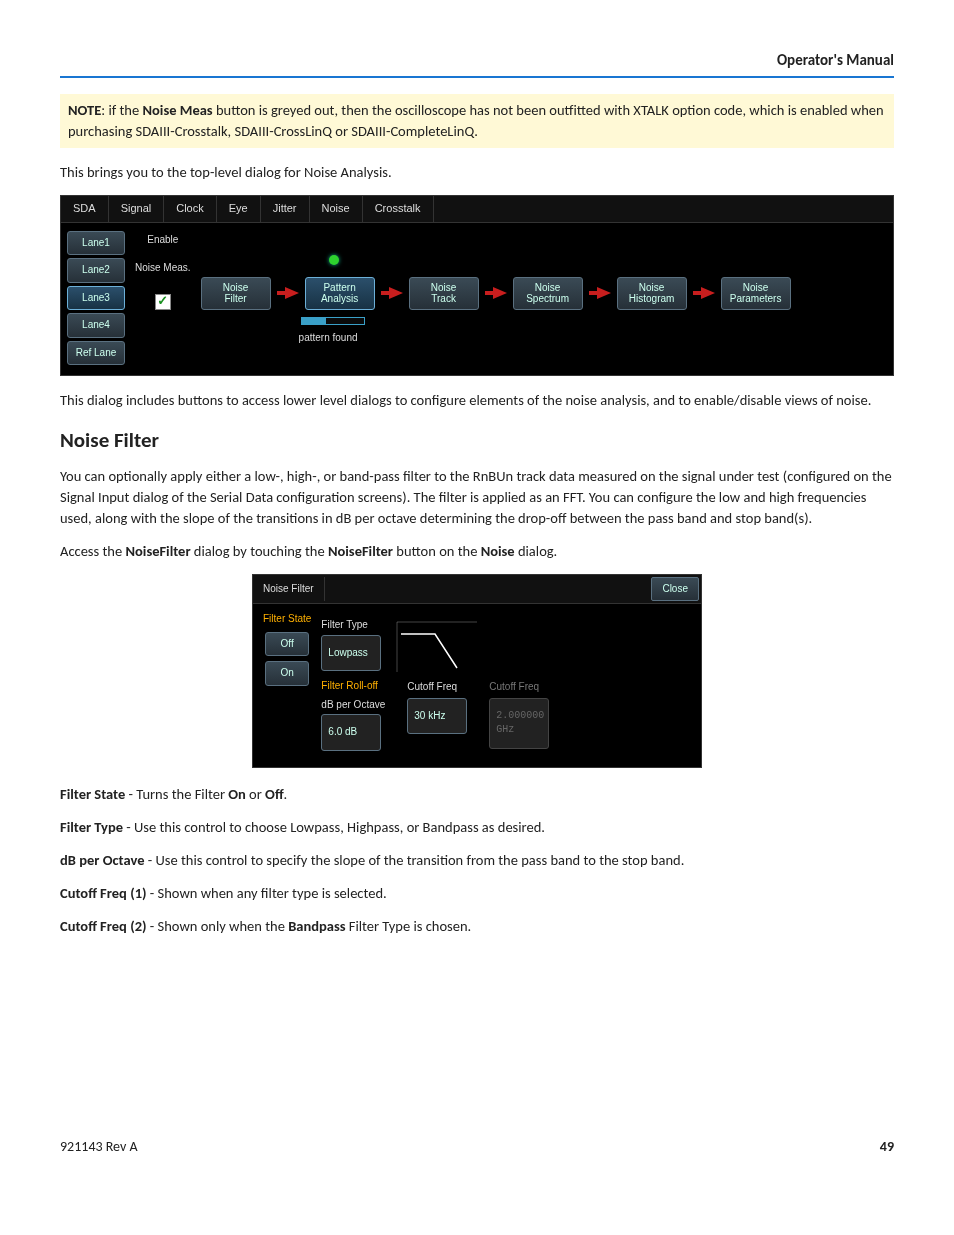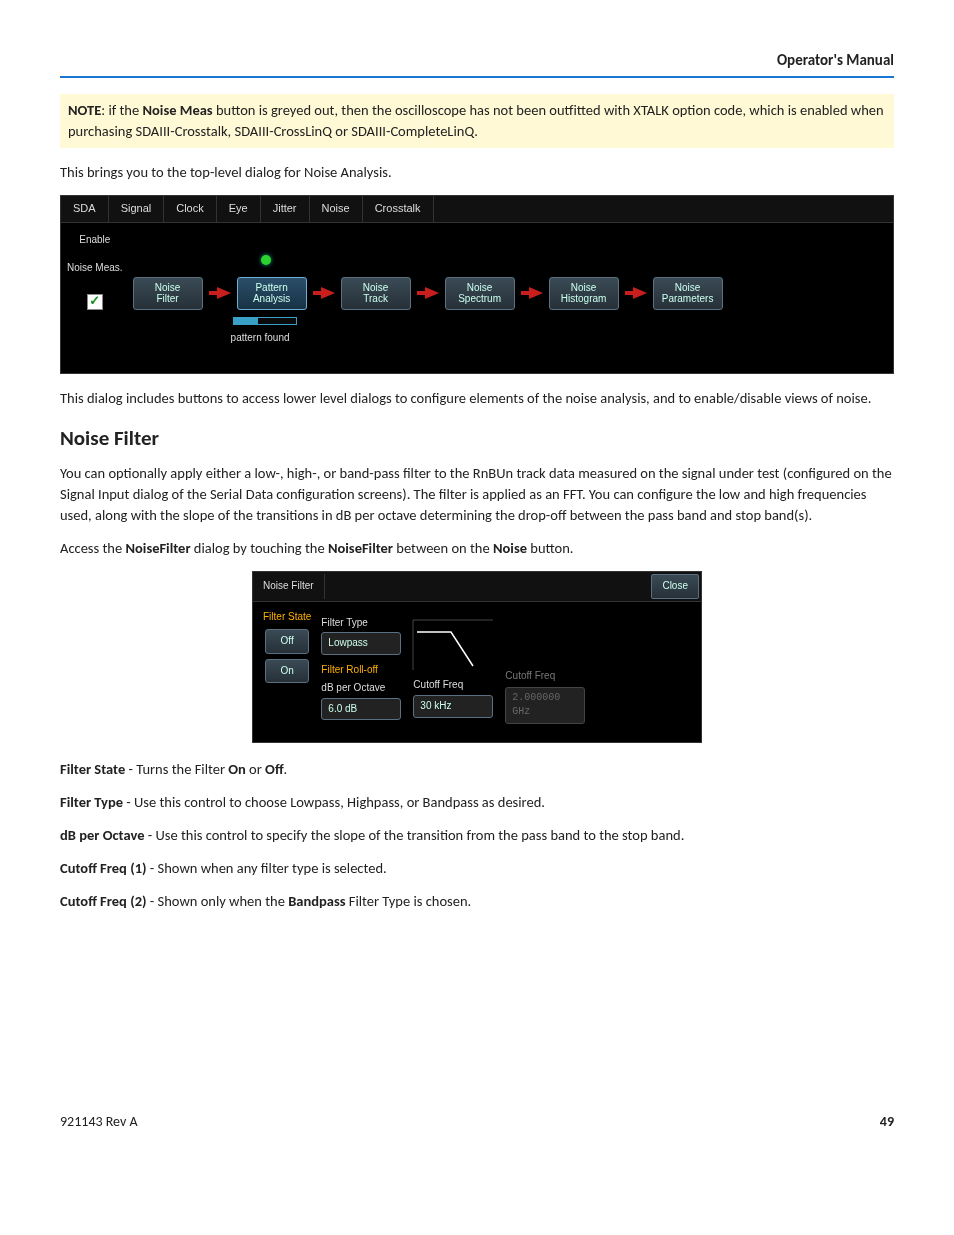--- a/index.html
+++ b/index.html
@@ -236,22 +236,22 @@
     cursor: pointer;
   }
   .col2 {
     display: flex;
     flex-direction: column;
     gap: 2px;
   }
   .lbl { color: #ddd; font-size: 10px; margin-top: 6px; }
   .lbl.orange { color: #ffb000; }
   .val-box {
-    width: 80px;
-    padding: 3px 6px;
+    width: 60px;
+    padding: 10px 6px;
     font-size: 10px;
     color: #cfe;
     background: #222;
     border: 1px solid #5a7080;
     border-radius: 3px;
     cursor: pointer;
   }
   .graph-box {
     width: 84px; height: 54px;
     margin-top: 8px;
@@ -283,20 +283,27 @@
   <div class="tabbar">
     <div class="tab">SDA</div>
     <div class="tab">Signal</div>
     <div class="tab">Clock</div>
     <div class="tab">Eye</div>
     <div class="tab">Jitter</div>
     <div class="tab">Noise</div>
     <div class="tab">Crosstalk</div>
   </div>
   <div class="body">
+    <div class="lane-col">
+      <div class="lane-btn">Lane1</div>
+      <div class="lane-btn">Lane2</div>
+      <div class="lane-btn selected">Lane3</div>
+      <div class="lane-btn">Lane4</div>
+      <div class="lane-btn">Ref Lane</div>
+    </div>
     <div class="enable-col">
       <span>Enable</span>
       <span>Noise Meas.</span>
       <div class="chk">✓</div>
     </div>
     <div class="flow">
       <div class="green-dot"></div>
       <div class="flow-row">
         <div class="flow-btn">Noise
 Filter</div>
@@ -339,21 +346,21 @@
   </div>
 </div>
 
 <p>This dialog includes buttons to access lower level dialogs to configure elements of the noise analysis, and to enable/disable views of noise.</p>
 
 <h2 class="section">Noise Filter</h2>
 
 <p>You can optionally apply either a low-, high-, or band-pass filter to the RnBUn track data measured on the signal under test (configured on the Signal Input dialog of the Serial Data configuration screens). The filter is applied as an FFT. You can configure the low and high frequencies used, along with the slope of the transitions in dB per octave determining the drop-off between the pass band and stop band(s).</p>
 
 <p>
-  <span>Access the </span><b>NoiseFilter</b><span> dialog by touching the </span><b>NoiseFilter</b><span> between on the </span><b>Noise</b><span> button.</span>
+  <span>Access the </span><b>NoiseFilter</b><span> dialog by touching the </span><b>NoiseFilter</b><span> button on the </span><b>Noise</b><span> dialog.</span>
 </p>
 
 <div class="shot2-wrap">
   <div class="shot2">
     <div class="topbar">
       <div class="title">Noise Filter</div>
       <div class="close-btn">Close</div>
     </div>
     <div class="body2">
       <div class="fs-col">

